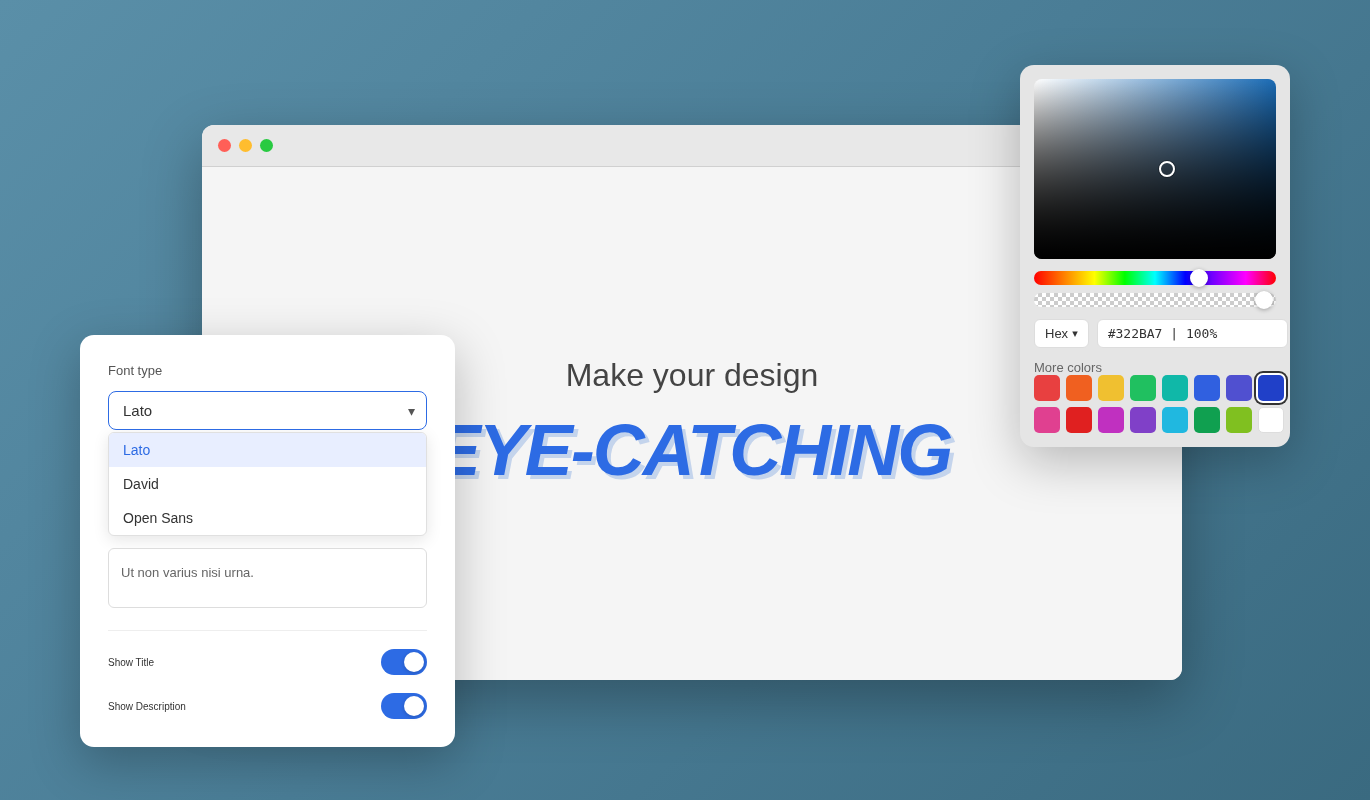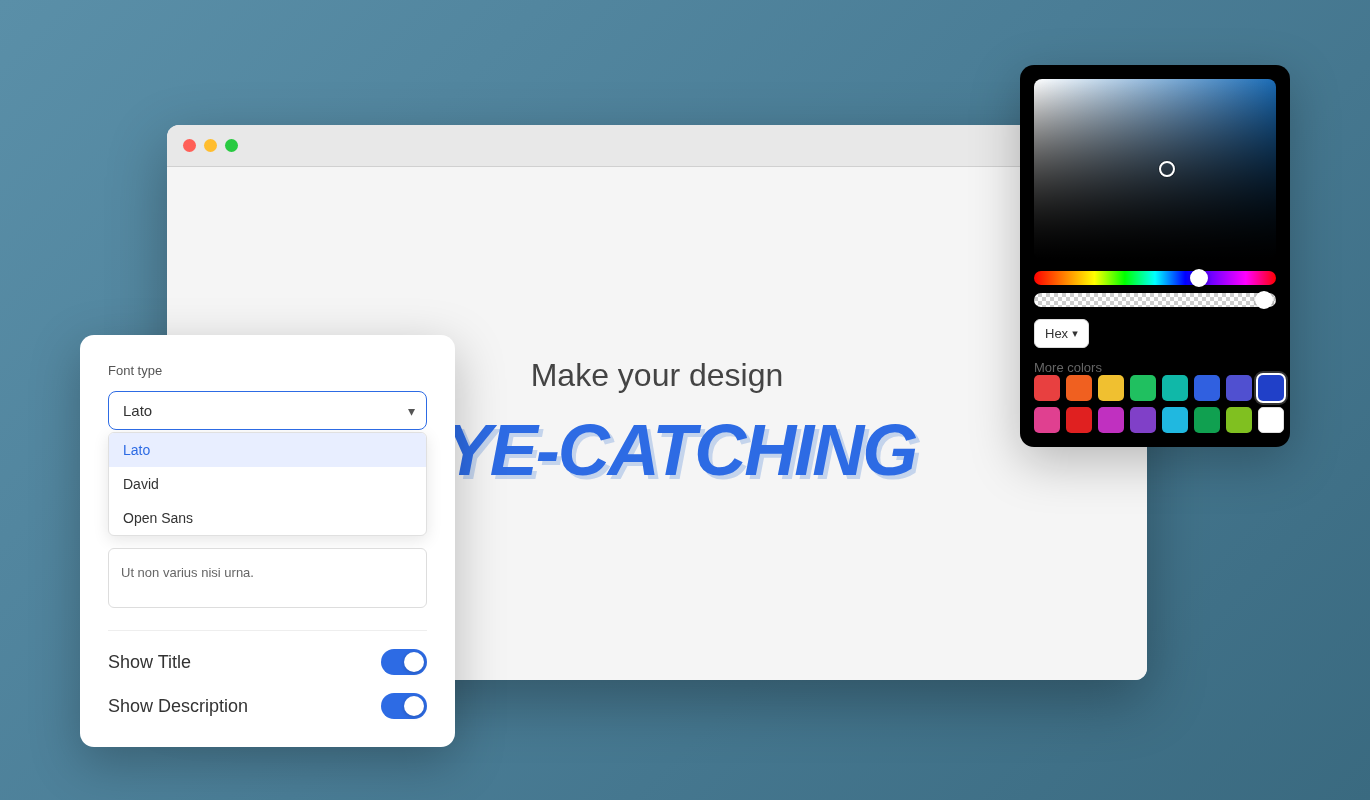--- a/index.html
+++ b/index.html
@@ -10,21 +10,21 @@
       background-image: radial-gradient(ellipse at 30% 40%, #6fa3bc 0%, #4a7d96 40%, #3a6a80 100%);
       font-family: -apple-system, BlinkMacSystemFont, 'Segoe UI', sans-serif;
       overflow: hidden;
       position: relative;
     }
 
     
     .browser-window {
       position: absolute;
       top: 125px;
-      left: 167px;
+      left: 202px;
       width: 980px;
       height: 555px;
       background: #f0f0f0;
       border-radius: 12px;
       box-shadow: 0 20px 60px rgba(0,0,0,0.3);
       overflow: hidden;
     }
     .browser-titlebar {
       height: 42px;
       background: #e8e8e8;
@@ -159,21 +159,21 @@
 
     
     .toggle-row {
       display: flex;
       align-items: center;
       justify-content: space-between;
       margin-bottom: 18px;
     }
     .toggle-row:last-child { margin-bottom: 0; gap: 24px; }
     .toggle-label {
-      font-size: 18px;
+      font-size: 10px;
       color: #333;
     }
     .toggle-switch {
       width: 46px;
       height: 26px;
       border-radius: 13px;
       background: #2d6be4;
       position: relative;
       cursor: pointer;
       flex-shrink: 0;
@@ -189,21 +189,21 @@
       right: 3px;
       box-shadow: 0 1px 4px rgba(0,0,0,0.2);
     }
 
     
     .color-picker-panel {
       position: absolute;
       top: 65px;
       right: 80px;
       width: 270px;
-      background: #000000;
+      background: #e5e5e5;
       border-radius: 14px;
       box-shadow: 0 15px 50px rgba(0,0,0,0.25);
       padding: 14px;
       z-index: 10;
     }
 
     
     .color-gradient {
       width: 100%;
       height: 180px;
@@ -403,20 +403,21 @@
     <div class="opacity-slider">
       <div class="opacity-thumb"></div>
     </div>
   </div>
 
   <div class="hex-row">
     <div class="hex-format-selector">
       <span>Hex</span>
       <span style="font-size:11px;">▾</span>
     </div>
+    <input class="hex-value-input" type="text" value="#322BA7 | 100%" style="">
   </div>
 
   <div class="more-colors-label">More colors</div>
 
   <div class="color-swatches" style="margin-bottom:6px;">
     <div class="swatch" style="background:#e84040;"></div>
     <div class="swatch" style="background:#f06020;"></div>
     <div class="swatch" style="background:#f0c030;"></div>
     <div class="swatch" style="background:#20c060;"></div>
     <div class="swatch" style="background:#10b8a8;"></div>

